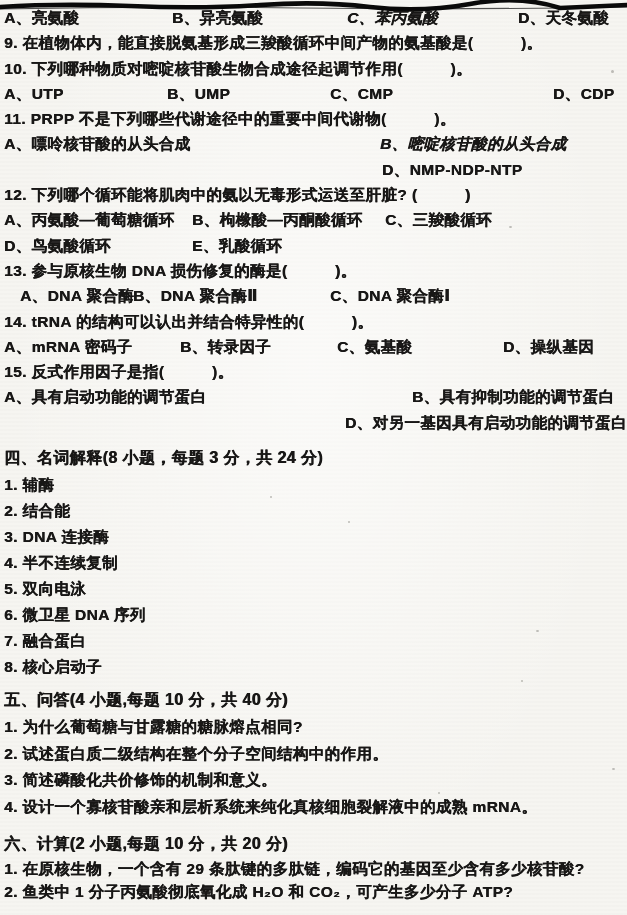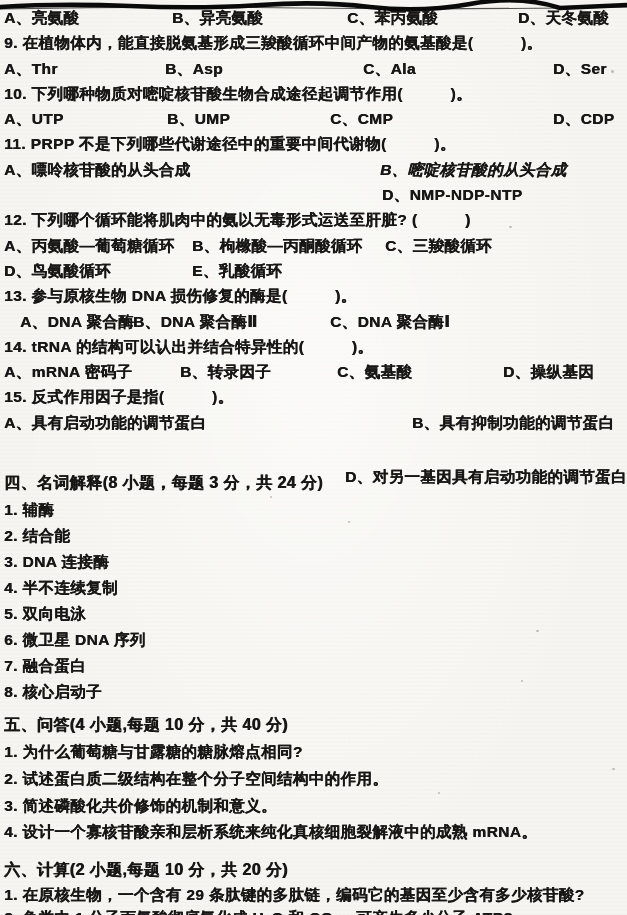--- a/index.html
+++ b/index.html
@@ -35,30 +35,24 @@
 
   <svg class="top-rule" viewBox="0 0 627 14" xmlns="http://www.w3.org/2000/svg" aria-hidden="true">
     <path d="M0,7 Q60,3 130,6 T260,5 T370,7 T470,4 T560,8 L627,5" fill="none" stroke="#0a0a0a" stroke-width="4.6" stroke-linecap="round"></path>
     <path d="M0,9 Q150,6 300,8 T627,7" fill="none" stroke="#0a0a0a" stroke-width="1.2" opacity=".7"></path>
   </svg>
 
   <div class="doc">
       <div class="line">
         <span class="opt" style="left: 4px;">A、亮氨酸</span>
         <span class="opt" style="left: 172px;">B、异亮氨酸</span>
-        <span class="opt" style="left: 347px;">C、苯丙氨酸</span>
+        <span class="opt" style="left: 347px; font-style: italic;">C、苯丙氨酸</span>
         <span class="opt" style="left: 518px;">D、天冬氨酸</span>
       </div>
       <div class="line">9. 在植物体内，能直接脱氨基形成三羧酸循环中间产物的氨基酸是(　　　)。</div>
-      <div class="line">
-        <span class="opt" style="left: 4px;">A、Thr</span>
-        <span class="opt" style="left: 165px;">B、Asp</span>
-        <span class="opt" style="left: 363px;">C、Ala</span>
-        <span class="opt" style="left: 553px;">D、Ser</span>
-      </div>
       <div class="line">10. 下列哪种物质对嘧啶核苷酸生物合成途径起调节作用(　　　)。</div>
       <div class="line">
         <span class="opt" style="left: 4px;">A、UTP</span>
         <span class="opt" style="left: 167px;">B、UMP</span>
         <span class="opt" style="left: 330px;">C、CMP</span>
         <span class="opt" style="left: 553px;">D、CDP</span>
       </div>
       <div class="line">11. PRPP 不是下列哪些代谢途径中的重要中间代谢物(　　　)。</div>
       <div class="line">
         <span class="opt" style="left: 4px;">A、嘌呤核苷酸的从头合成</span>
@@ -89,21 +83,21 @@
         <span class="opt" style="left: 180px;">B、转录因子</span>
         <span class="opt" style="left: 337px;">C、氨基酸</span>
         <span class="opt" style="left: 503px;">D、操纵基因</span>
       </div>
       <div class="line">15. 反式作用因子是指(　　　)。</div>
       <div class="line">
         <span class="opt" style="left: 4px;">A、具有启动功能的调节蛋白</span>
         <span class="opt" style="left: 412px;">B、具有抑制功能的调节蛋白</span>
       </div>
       <div class="line">
-        <span class="opt" style="left: 345px; margin-top: 29px;">D、对另一基因具有启动功能的调节蛋白</span>
+        <span class="opt" style="left: 345px;">D、对另一基因具有启动功能的调节蛋白</span>
       </div>
       <div style="height: 8px;"></div>
       <div class="line heading" style="height: 29px; line-height: 29px;">四、名词解释(8 小题，每题 3 分，共 24 分)</div>
       <div class="line" style="height: 26px; line-height: 26px;">1. 辅酶</div>
       <div class="line" style="height: 26px; line-height: 26px;">2. 结合能</div>
       <div class="line" style="height: 26px; line-height: 26px;">3. DNA 连接酶</div>
       <div class="line" style="height: 26px; line-height: 26px;">4. 半不连续复制</div>
       <div class="line" style="height: 26px; line-height: 26px;">5. 双向电泳</div>
       <div class="line" style="height: 26px; line-height: 26px;">6. 微卫星 DNA 序列</div>
       <div class="line" style="height: 26px; line-height: 26px;">7. 融合蛋白</div>

